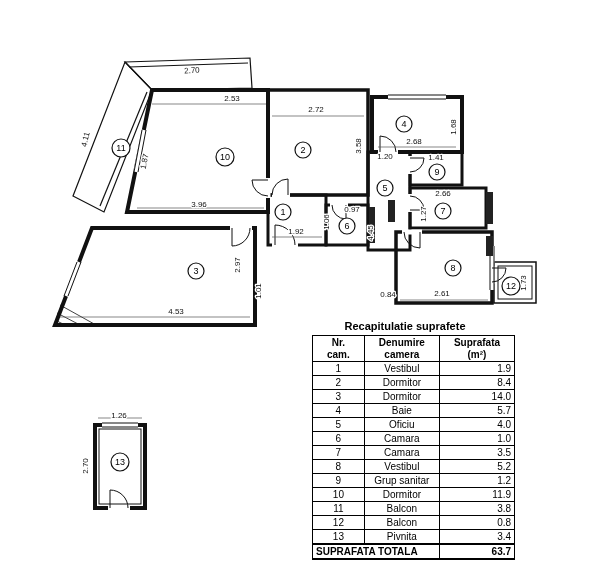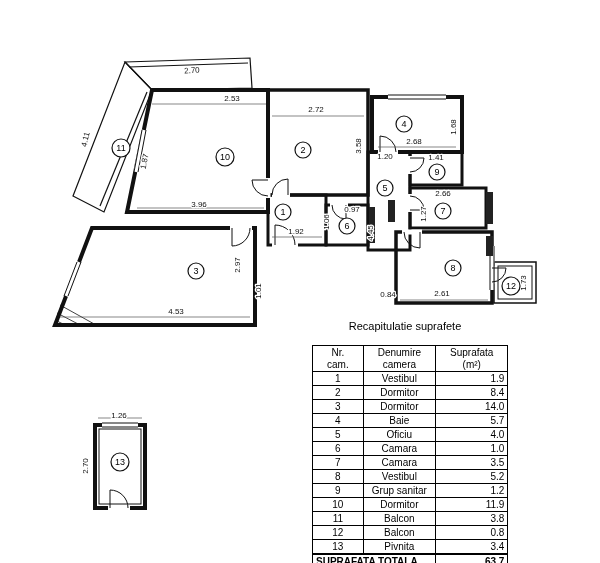--- a/index.html
+++ b/index.html
@@ -4,24 +4,24 @@
 <style>
   html,body{margin:0;padding:0;background:#fff;}
   #stage{position:relative;width:600px;height:563px;background:#fff;overflow:hidden;
          font-family:"Liberation Sans",sans-serif;}
   #plan-svg{position:absolute;left:0;top:0;}
   .dim{font:8px "Liberation Sans",sans-serif;fill:#111;text-anchor:middle;
        paint-order:stroke;stroke:#fff;stroke-width:2.5px;stroke-linejoin:round;}
   .roomnum{font:9px "Liberation Sans",sans-serif;fill:#000;text-anchor:middle;}
   
   #area-table-wrap{position:absolute;left:312px;top:320px;width:186px;}
-  #table-title{font-size:11px;font-weight:normal;text-align:center;margin:0 0 13px 0;color:#000;}
+  #table-title{font-size:11px;font-weight:bold;text-align:center;margin:0 0 3px 0;color:#000;}
   table.areas{width:100%;border-collapse:collapse;font-size:10px;color:#000;}
   table.areas th, table.areas td{border:1px solid #000;padding:0 3px;height:13px;line-height:1.15;}
-  table.areas th{font-weight:normal;text-align:center;padding:1px 14px;}
+  table.areas th{font-weight:bold;text-align:center;padding:1px 14px;}
   td.nr{text-align:center;width:26px;}
   td.name{text-align:center;}
   td.area{text-align:right;width:46px;}
   tr.bold-row td{font-weight:bold;}
   td.sum{text-align:left;padding-left:4px;}
   tr.total td{border-top:2px solid #000;border-bottom:2px solid #000;}
 </style>
 </head>
 <body>
 

